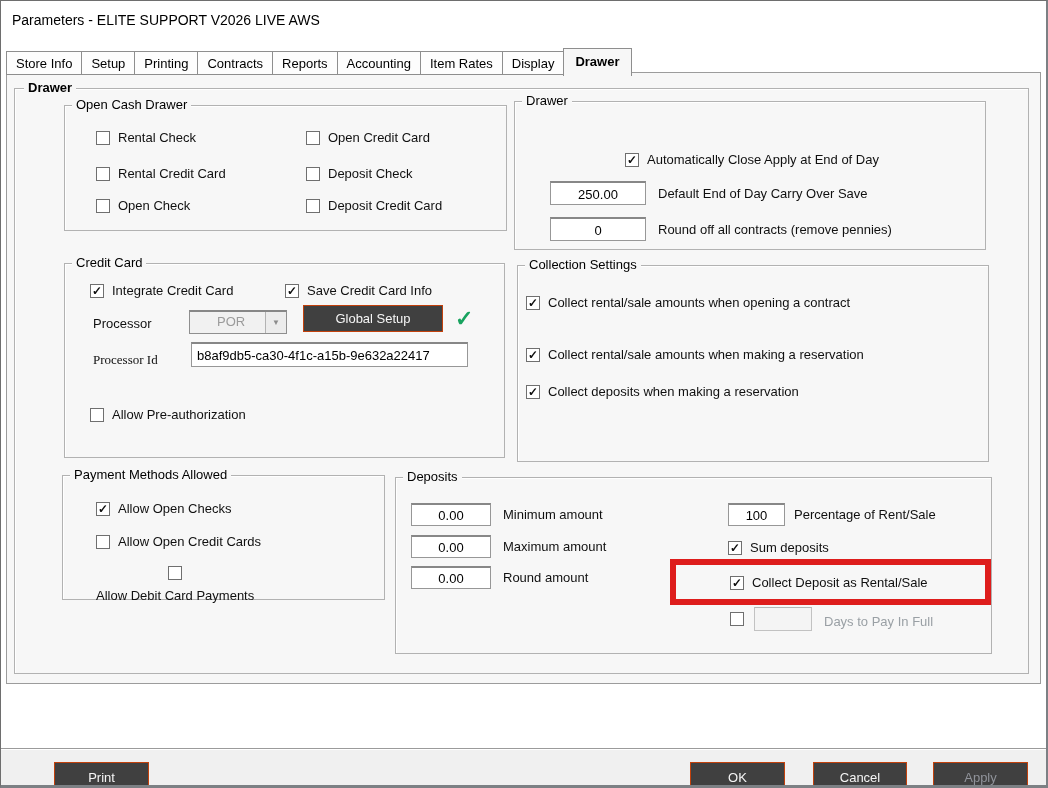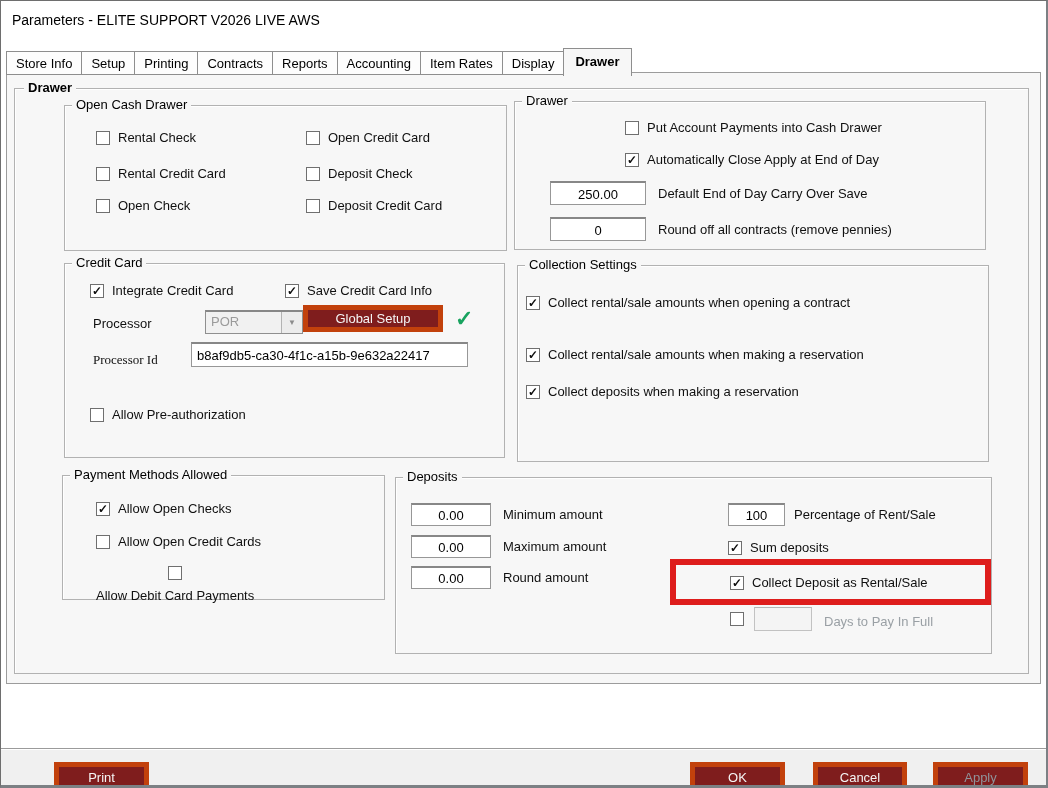--- a/index.html
+++ b/index.html
@@ -32,21 +32,21 @@
   .num{text-align:center;}
   .txt{text-align:left;}
   .num.dis{background:#f4f4f4;border:1px solid #c2c2c2;border-top:1px solid #b5b5b5;}
   .flbl{position:absolute;font-size:13px;color:#101010;white-space:nowrap;}
   
   .combo{position:absolute;box-sizing:border-box;display:flex;background:#f1f1f1;border:1px solid #8f8f8f;border-top:2px solid #878787;}
   .combo .val{flex:1;padding:2px 0 0 5px;font-size:13px;color:#9b9b9b;overflow:hidden;}
   .combo .arr{width:20px;background:#ececec;border-left:1px solid #b3b3b3;display:flex;align-items:center;justify-content:center;
       color:#8c8c8c;font-size:8px;}
   
-  .btn{position:absolute;box-sizing:border-box;background:#7f1d1d;color:#f5f5f5;border:5px solid #c2410c;
+  .btn{position:absolute;box-sizing:border-box;background:#404040;color:#f5f5f5;border:1px solid #c2410c;
       font-family:"Liberation Sans",sans-serif;font-size:13px;display:flex;align-items:center;justify-content:center;cursor:default;}
   .btn.sm{height:27px;}
   .btn.disabled{color:#90939a;}
   .gcheck{position:absolute;color:#18a35f;font-size:22px;font-weight:700;line-height:1;}
   .hl{position:absolute;box-sizing:border-box;border:6px solid #de1d1c;}
   .footer{position:absolute;left:0;top:747px;width:100%;height:41px;background:#f0f0f0;
       border-top:1px solid #9b9b9b;box-shadow:inset 0 1px 0 #ffffff;}
 </style>
 </head>
 <body>
@@ -65,21 +65,21 @@
     <div class="tab">Display</div>
     <div class="tab active">Drawer</div>
   </div>
 
   <div class="panel">
 
     <div class="gb" style="left:7px;top:15px;width:1015px;height:586px;">
       <span class="gl bold">Drawer</span>
     </div>
 
-    <div class="gb" style="left:57px;top:32px;width:443px;height:146px;">
+    <div class="gb" style="left:57px;top:32px;width:443px;height:126px;">
       <span class="gl">Open Cash Drawer</span>
       <div class="row" style="left:31px;top:24px;">
         <span class="cb"></span>
         <span class="lab">Rental Check</span>
       </div>
       <div class="row" style="left:31px;top:60px;">
         <span class="cb"></span>
         <span class="lab">Rental Credit Card</span>
       </div>
       <div class="row" style="left:31px;top:92px;">
@@ -95,24 +95,20 @@
         <span class="lab">Deposit Check</span>
       </div>
       <div class="row" style="left:241px;top:92px;">
         <span class="cb"></span>
         <span class="lab">Deposit Credit Card</span>
       </div>
     </div>
 
     <div class="gb" style="left:507px;top:28px;width:472px;height:149px;">
       <span class="gl">Drawer</span>
-      <div class="row" style="left:110px;top:18px;">
-        <span class="cb"></span>
-        <span class="lab">Put Account Payments into Cash Drawer</span>
-      </div>
       <div class="row" style="left:110px;top:50px;">
         <span class="cb">✓</span>
         <span class="lab">Automatically Close Apply at End of Day</span>
       </div>
       <input class="num" style="left: 35px; top: 79px; width: 96px; height: 24px;" readonly="" value="250.00">
       <span class="flbl" style="left:143px;top:84px;">Default End of Day Carry Over Save</span>
       <input class="num" style="left: 35px; top: 115px; width: 96px; height: 24px;" readonly="" value="0">
       <span class="flbl" style="left:143px;top:120px;">Round off all contracts (remove pennies)</span>
     </div>
 
@@ -120,21 +116,21 @@
       <span class="gl">Credit Card</span>
       <div class="row" style="left:25px;top:19px;">
         <span class="cb">✓</span>
         <span class="lab">Integrate Credit Card</span>
       </div>
       <div class="row" style="left:220px;top:19px;">
         <span class="cb">✓</span>
         <span class="lab">Save Credit Card Info</span>
       </div>
       <span class="flbl" style="left:28px;top:52px;">Processor</span>
-      <div class="combo" style="left:140px;top:46px;width:98px;height:24px;">
+      <div class="combo" style="left:124px;top:46px;width:98px;height:24px;padding-left:22px;">
         <span class="val">POR</span>
         <span class="arr">▼</span>
       </div>
       <div class="btn sm" style="left:238px;top:41px;width:140px;">Global Setup</div>
       <span class="gcheck" style="left:390px;top:44px;">✓</span>
       <span class="flbl" style="left:28px;top:88px;font-family:Liberation Serif, serif;">Processor Id</span>
       <input class="txt" style="left: 126px; top: 78px; width: 277px; height: 25px;" readonly="" value="b8af9db5-ca30-4f1c-a15b-9e632a22417">
       <div class="row" style="left:25px;top:143px;">
         <span class="cb"></span>
         <span class="lab">Allow Pre-authorization</span>

